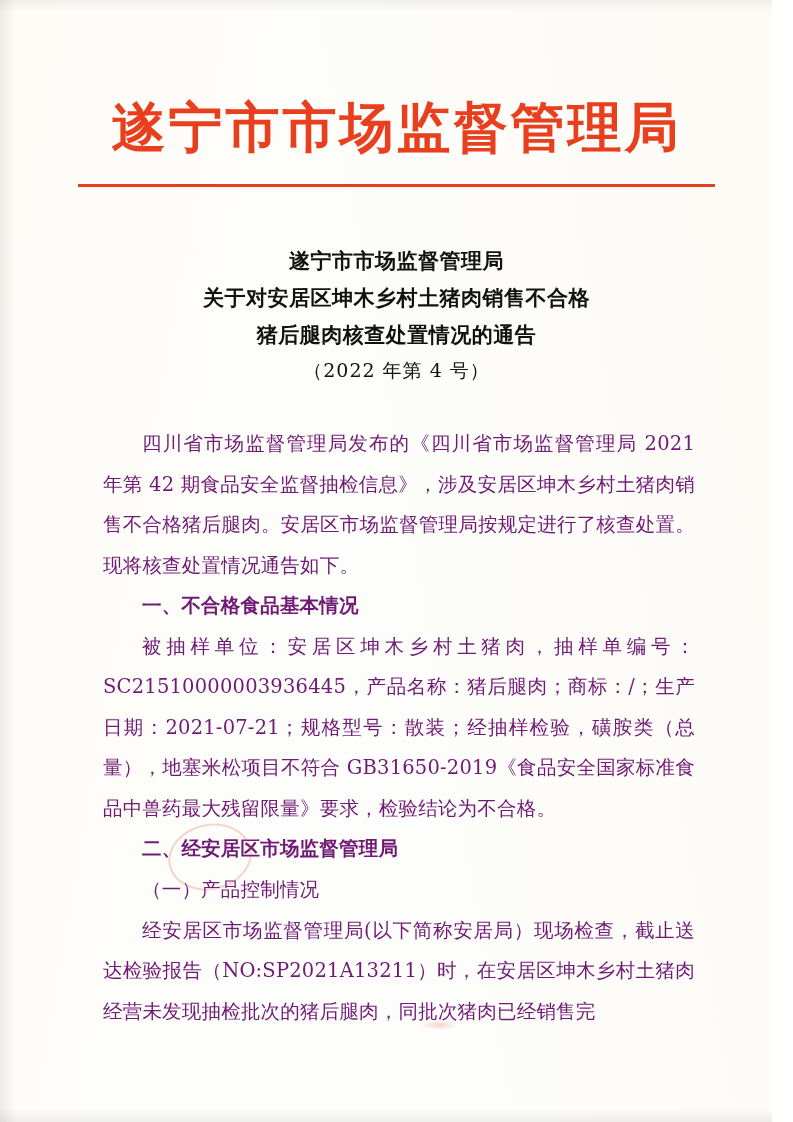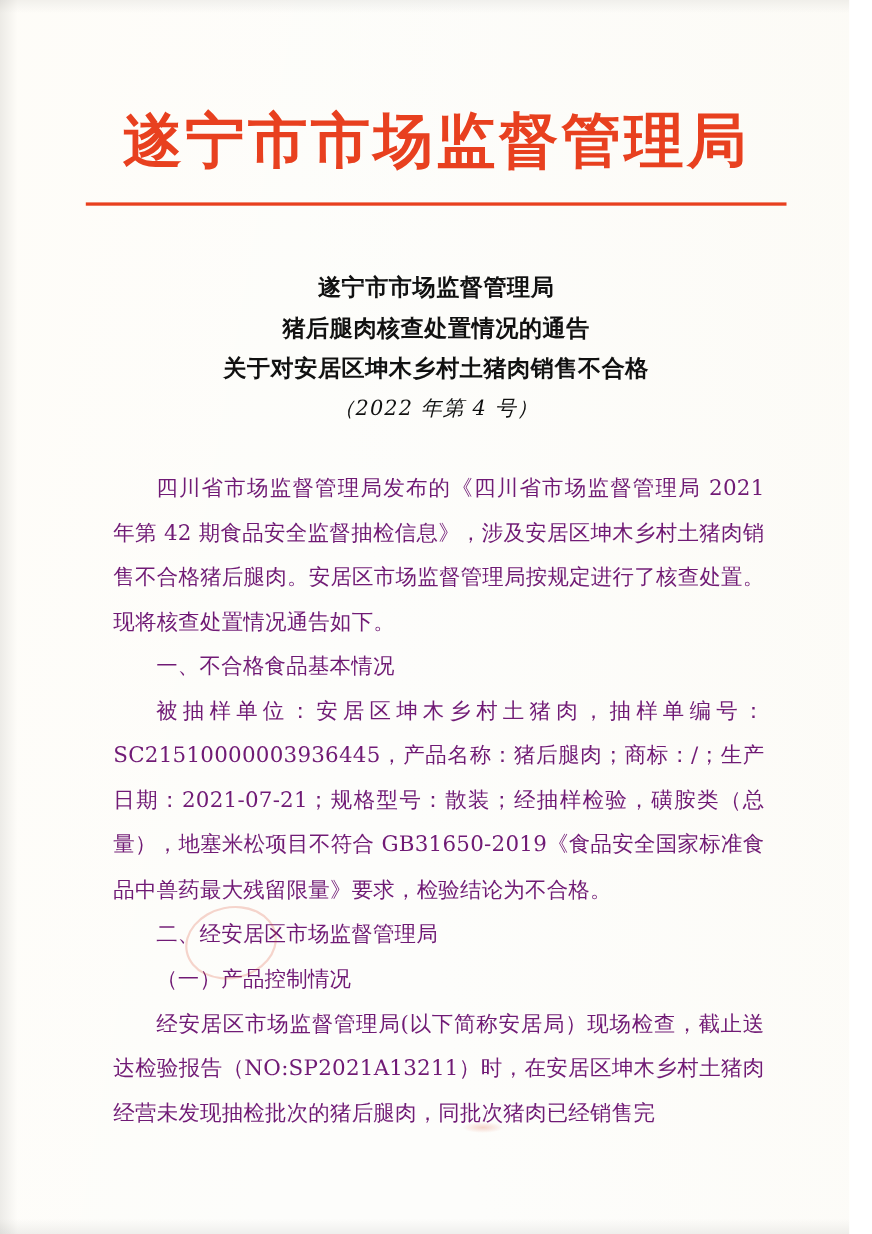--- a/index.html
+++ b/index.html
@@ -75,41 +75,40 @@
 
   .doc-number {
     position: absolute;
     top: 358px;
     left: 96px;
     width: 601px;
     text-align: center;
     font-size: 19px;
     letter-spacing: 1px;
     color: #111;
-    font-style: italic;
   }
 
   .body-text {
     position: absolute;
     top: 424px;
     left: 103px;
     width: 592px;
     font-size: 19.5px;
     line-height: 2.08;
     letter-spacing: 0.2px;
     color: #701a75;
     text-align: justify;
   }
   .para {
     text-indent: 2em;
     margin: 0;
   }
   .heading-para {
     text-indent: 2em;
-    font-weight: normal;
+    font-weight: bold;
     margin: 0;
   }
   .sub-heading-para {
     text-indent: 2em;
     margin: 0;
   }
 
   
   .seal {
     position: absolute;
@@ -163,22 +162,22 @@
   <div class="edge-shadow-bottom"></div>
 
   <div class="masthead">
     <div class="masthead-title">遂宁市市场监督管理局</div>
   </div>
 
   <div class="masthead-rule"></div>
 
   <div class="doc-title">
     <div>遂宁市市场监督管理局</div>
+    <div>关于对安居区坤木乡村土猪肉销售不合格</div>
     <div>猪后腿肉核查处置情况的通告</div>
-    <div>关于对安居区坤木乡村土猪肉销售不合格</div>
   </div>
 
   <div class="doc-number">（2022 年第 4 号）</div>
 
   <div class="body-text">
     <p class="para">四川省市场监督管理局发布的《四川省市场监督管理局 2021 年第 42 期食品安全监督抽检信息》，涉及安居区坤木乡村土猪肉销售不合格猪后腿肉。安居区市场监督管理局按规定进行了核查处置。现将核查处置情况通告如下。</p>
     <p class="heading-para">一、不合格食品基本情况</p>
     <p class="para">被抽样单位：安居区坤木乡村土猪肉，抽样单编号：SC21510000003936445，产品名称：猪后腿肉；商标：/；生产日期：2021-07-21；规格型号：散装；经抽样检验，磺胺类（总量），地塞米松项目不符合 GB31650-2019《食品安全国家标准食品中兽药最大残留限量》要求，检验结论为不合格。</p>
     <p class="heading-para">二、经安居区市场监督管理局</p>
     <p class="sub-heading-para">（一）产品控制情况</p>

